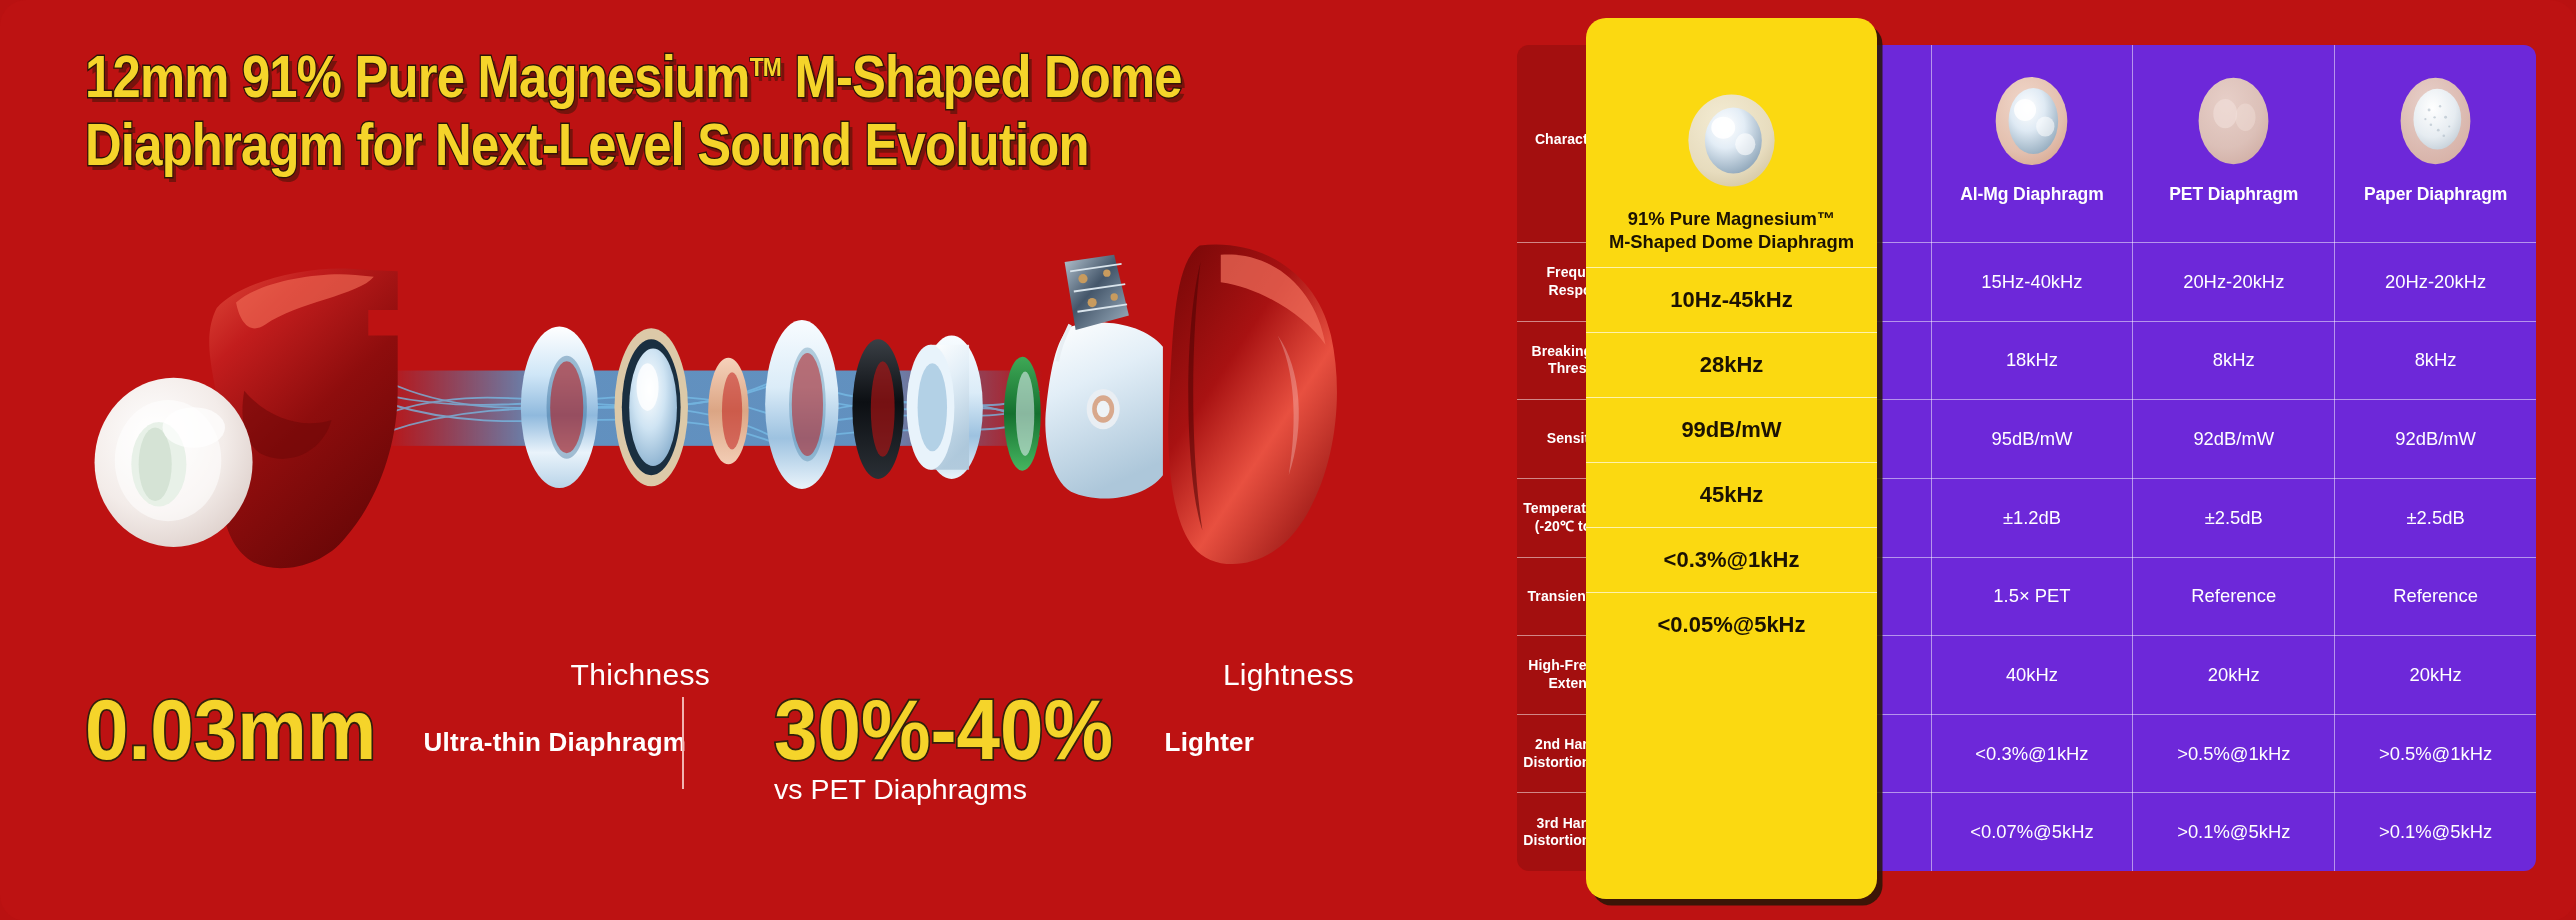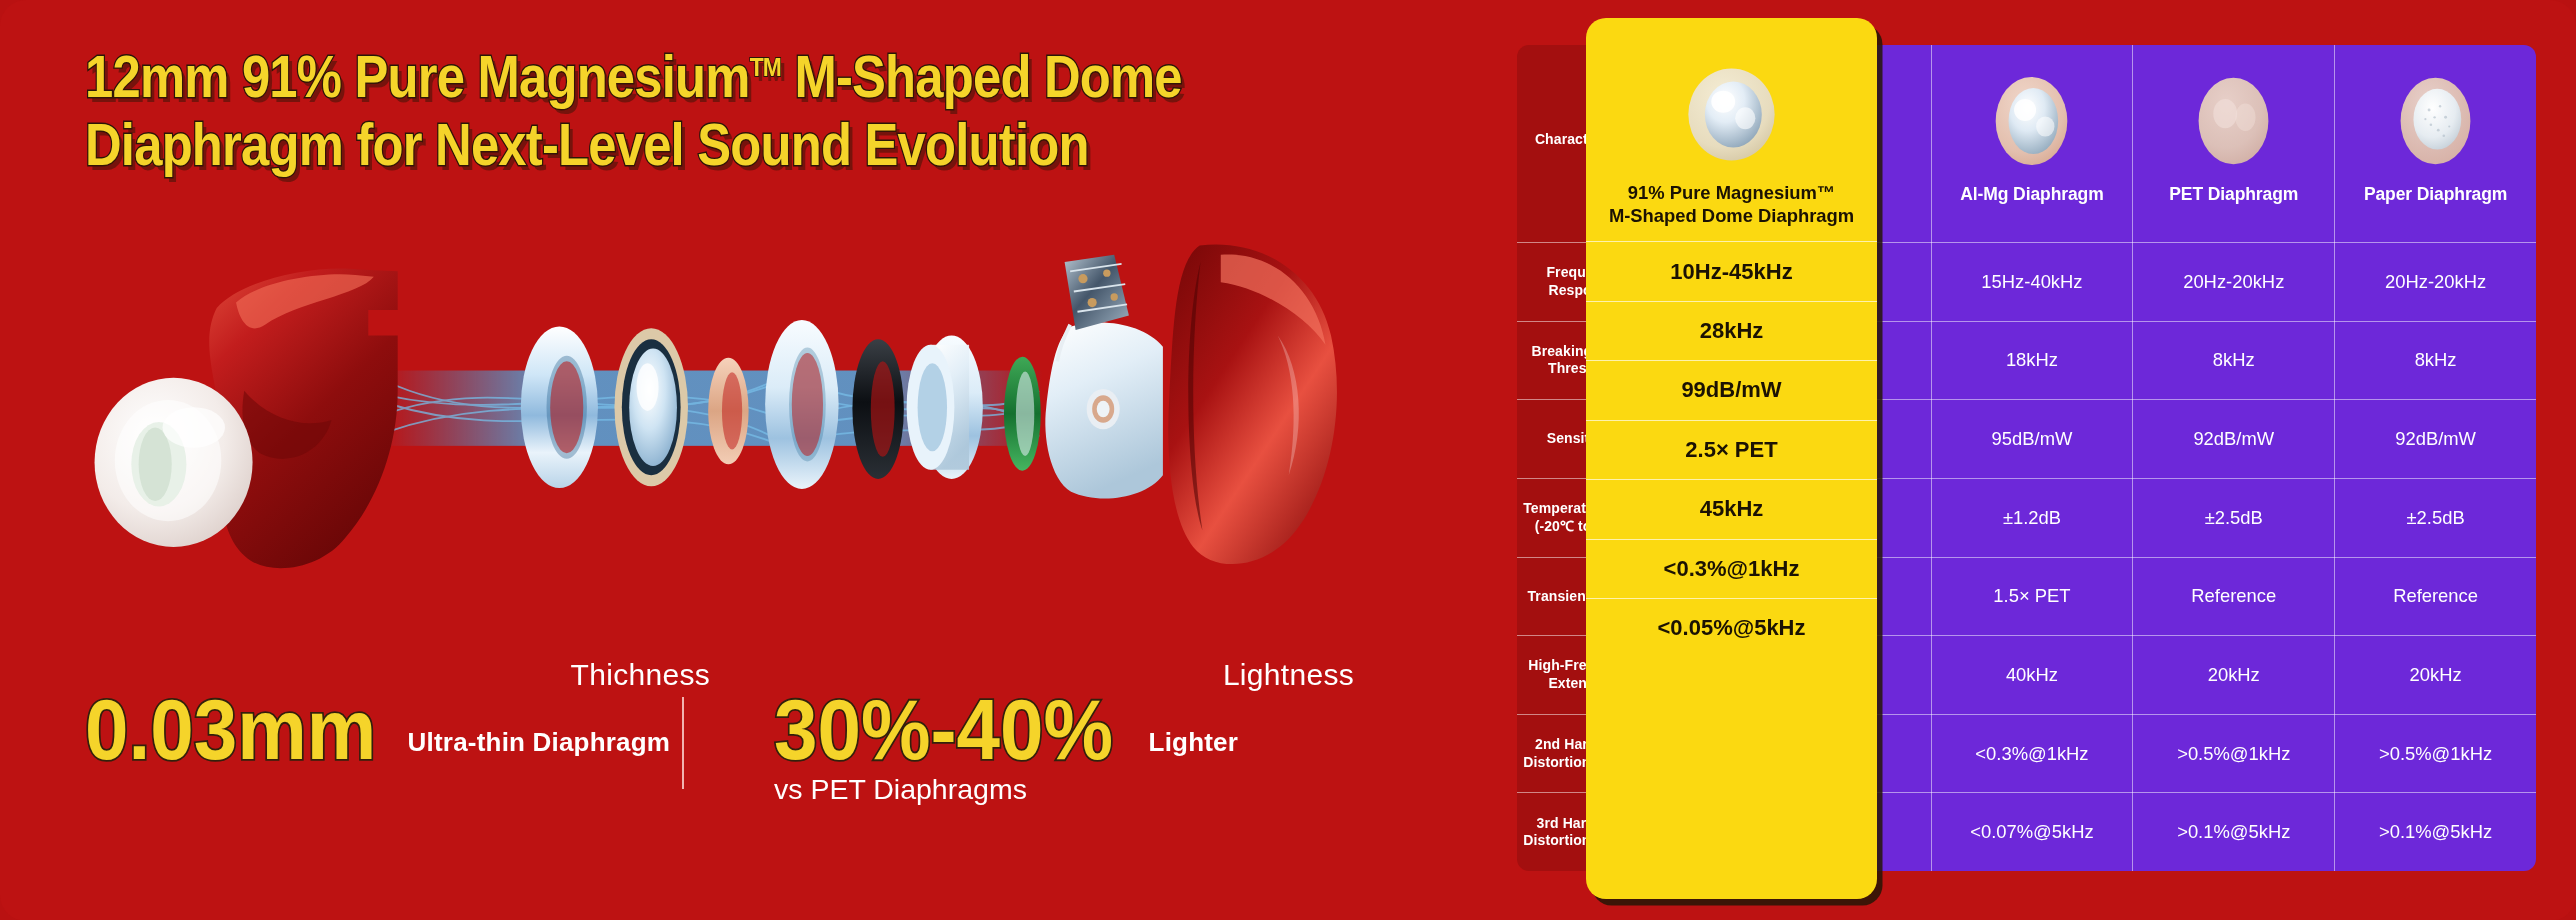--- a/index.html
+++ b/index.html
@@ -71,21 +71,21 @@
     font-size: 30px;
     color: #ffffff;
     font-weight: 400;
     letter-spacing: 0.3px;
     margin-bottom: 1.8px;
     text-align: right;
   }
   .stat-value-row {
     display: flex;
     align-items: flex-end;
-    gap: 6px;
+    gap: 22px;
     margin-top: -3.7px;
   }
   .stat-value {
     font-family: "Liberation Sans Narrow", "Liberation Sans", sans-serif;
     font-weight: bold;
     font-size: 85px;
     line-height: 0.95;
     color: #f5d42a;
     -webkit-text-stroke: 3.7px #33200c;
     paint-order: stroke fill;
@@ -172,20 +172,21 @@
     z-index: 3;
     pointer-events: none;
   }
   .hl-content {
     position: absolute;
     left: 1586px; top: 18.4px;
     width: 291px; height: 672px;
     z-index: 4;
     display: flex;
     flex-direction: column;
+    padding-top: 26px;
     color: #1b1203;
   }
   .hl-head {
     height: 223px;
     display: flex;
     flex-direction: column;
     align-items: center;
     justify-content: flex-end;
     padding-bottom: 13px;
   }
@@ -603,21 +604,20 @@
         </svg>
       </div>
       <div class="hl-head-title">
         <div>91% Pure Magnesium™</div>
         <div>M-Shaped Dome Diaphragm</div>
       </div>
     </div>
     <div class="hl-cell">10Hz-45kHz</div>
     <div class="hl-cell">28kHz</div>
     <div class="hl-cell">99dB/mW</div>
-    <div class="hl-cell">2.5× PET</div>
     <div class="hl-cell">45kHz</div>
     <div class="hl-cell">&lt;0.3%@1kHz</div>
     <div class="hl-cell">&lt;0.05%@5kHz</div>
     <div class="hl-spacer"></div>
   </div>
 
 </div>
 
 
 </body></html>

